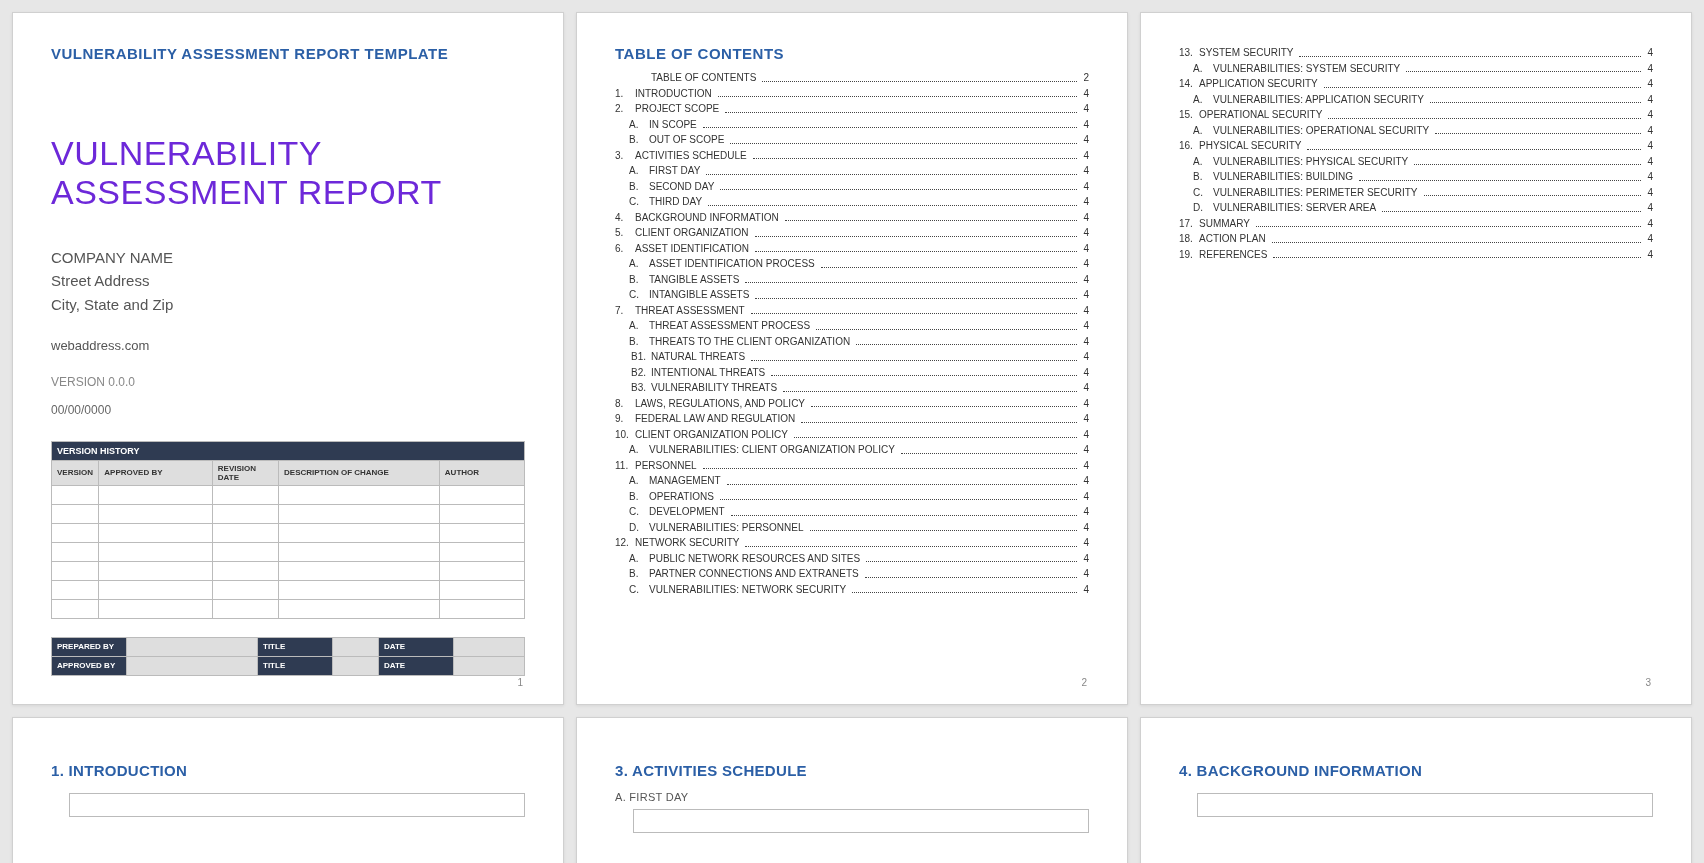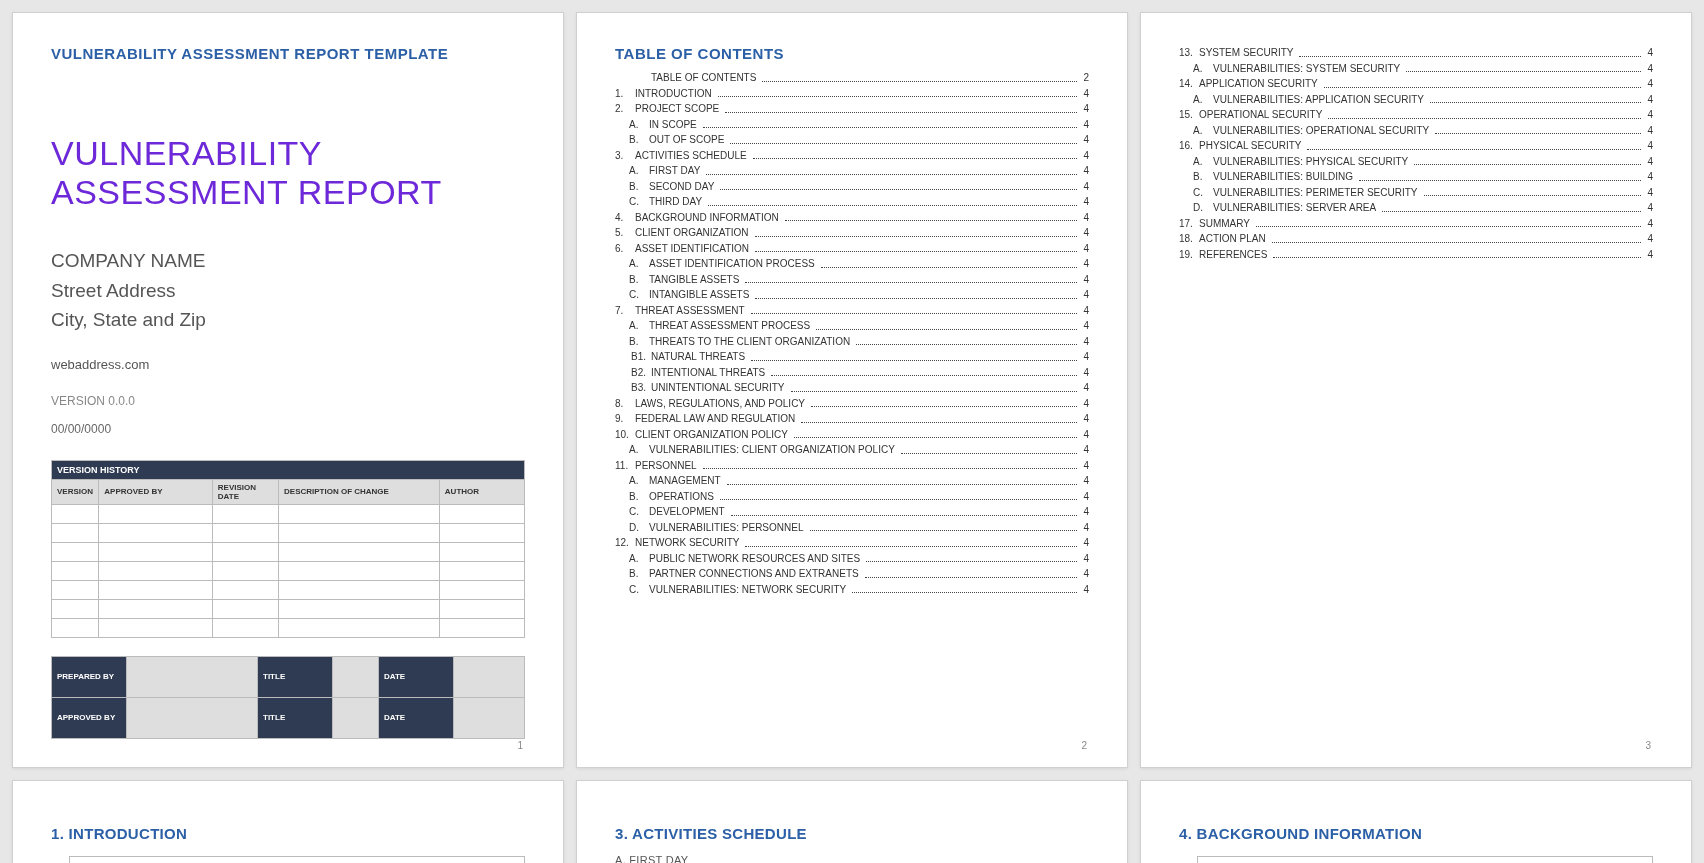--- a/index.html
+++ b/index.html
@@ -1,30 +1,30 @@
 <!DOCTYPE html>
 <html><head>
 <meta charset="utf-8">
 <style>
 html,body{margin:0;padding:0;background:#e7e7e7;font-family:"Segoe UI",Arial,sans-serif;color:#333}
 .sheet-grid{display:grid;grid-template-columns:repeat(3,1fr);gap:12px;padding:12px 12px 0 12px;box-sizing:border-box}
 .page{background:#fff;border:1px solid #d0d0d0;box-shadow:0 1px 3px rgba(0,0,0,.08);padding:32px 38px 28px 38px;box-sizing:border-box;position:relative;min-height:636px}
 .second-row .page{min-height:170px;padding-top:44px}
 .doc-header{color:#2b5fa6;font-size:15px;font-weight:700;letter-spacing:.5px}
 .big-title{color:#6d28d9;font-size:34px;font-weight:300;line-height:1.15;margin-top:72px;letter-spacing:.5px}
-.company-block{margin-top:34px;font-size:19px;color:#555;line-height:1.55}
+.company-block{margin-top:34px;font-size:15px;color:#555;line-height:1.55}
 .web{margin-top:22px;font-size:13px;color:#555}
 .version{margin-top:22px;font-size:12px;color:#888}
 .date{margin-top:14px;font-size:12px;color:#666}
 .tbl{width:100%;border-collapse:collapse;margin-top:24px;font-size:9px}
 .tbl th,.tbl td{border:1px solid #bbb;padding:3px 5px;text-align:left;height:12px}
 .tbl .hdr td{background:#2f3b52;color:#fff;font-weight:700;font-size:9px}
 .tbl .cols td{background:#dedede;font-weight:700;font-size:8px}
 .sign{width:100%;border-collapse:collapse;margin-top:18px;font-size:8px}
-.sign td{border:1px solid #bbb;padding:14px 5px;height:12px}
+.sign td{border:1px solid #bbb;padding:3px 5px;height:12px}
 .sign .lab{background:#2f3b52;color:#fff;font-weight:700;width:64px}
 .sign .grey{background:#dedede}
 .pnum{position:absolute;right:40px;bottom:16px;font-size:10px;color:#888}
 .toc-title{color:#2b5fa6;font-size:15px;font-weight:700;letter-spacing:.5px;margin-bottom:8px}
 .toc{font-size:10px;color:#333}
 .toc-row{display:flex;align-items:flex-end;white-space:nowrap;line-height:1.55}
 .toc-num{display:inline-block;min-width:20px}
 .toc-row.sub .toc-num{margin-left:14px;min-width:20px}
 .toc-row.noind .toc-num{margin-left:16px}
 .toc-label{padding-right:4px}
@@ -261,21 +261,21 @@
           <span class="toc-pg">4</span>
         </div>
         <div class="toc-row noind">
           <span class="toc-num">B2.</span>
           <span class="toc-label">INTENTIONAL THREATS</span>
           <span class="toc-dots"></span>
           <span class="toc-pg">4</span>
         </div>
         <div class="toc-row noind">
           <span class="toc-num">B3.</span>
-          <span class="toc-label">UNINTENTIONAL SECURITY</span>
+          <span class="toc-label">VULNERABILITY THREATS</span>
           <span class="toc-dots"></span>
           <span class="toc-pg">4</span>
         </div>
         <div class="toc-row">
           <span class="toc-num">8.</span>
           <span class="toc-label">LAWS, REGULATIONS, AND POLICY</span>
           <span class="toc-dots"></span>
           <span class="toc-pg">4</span>
         </div>
         <div class="toc-row">

